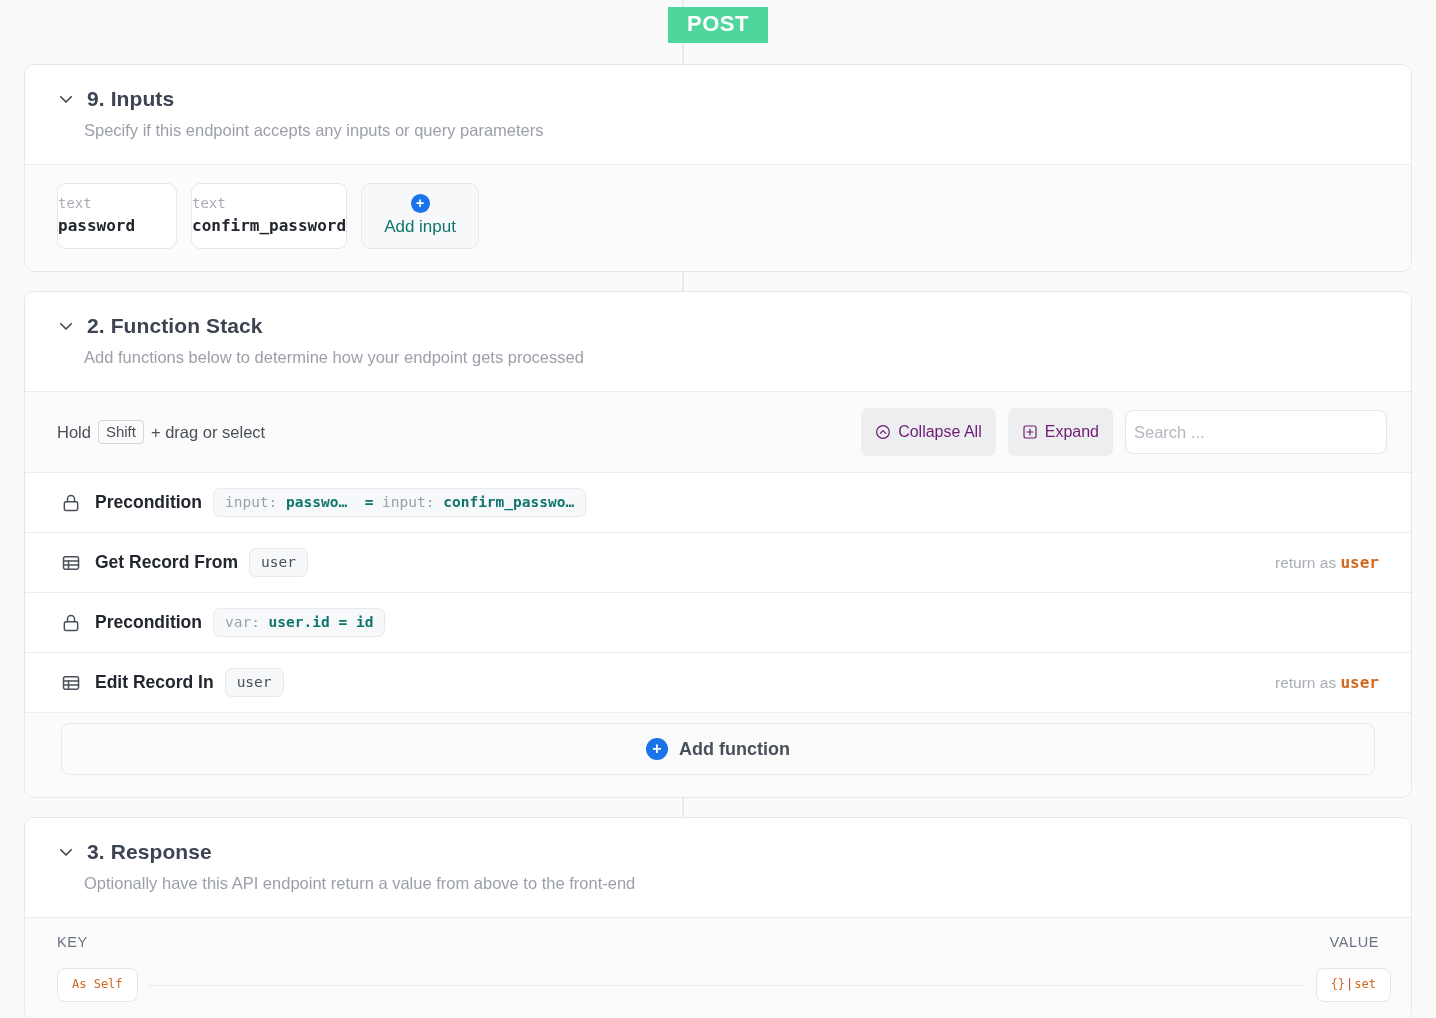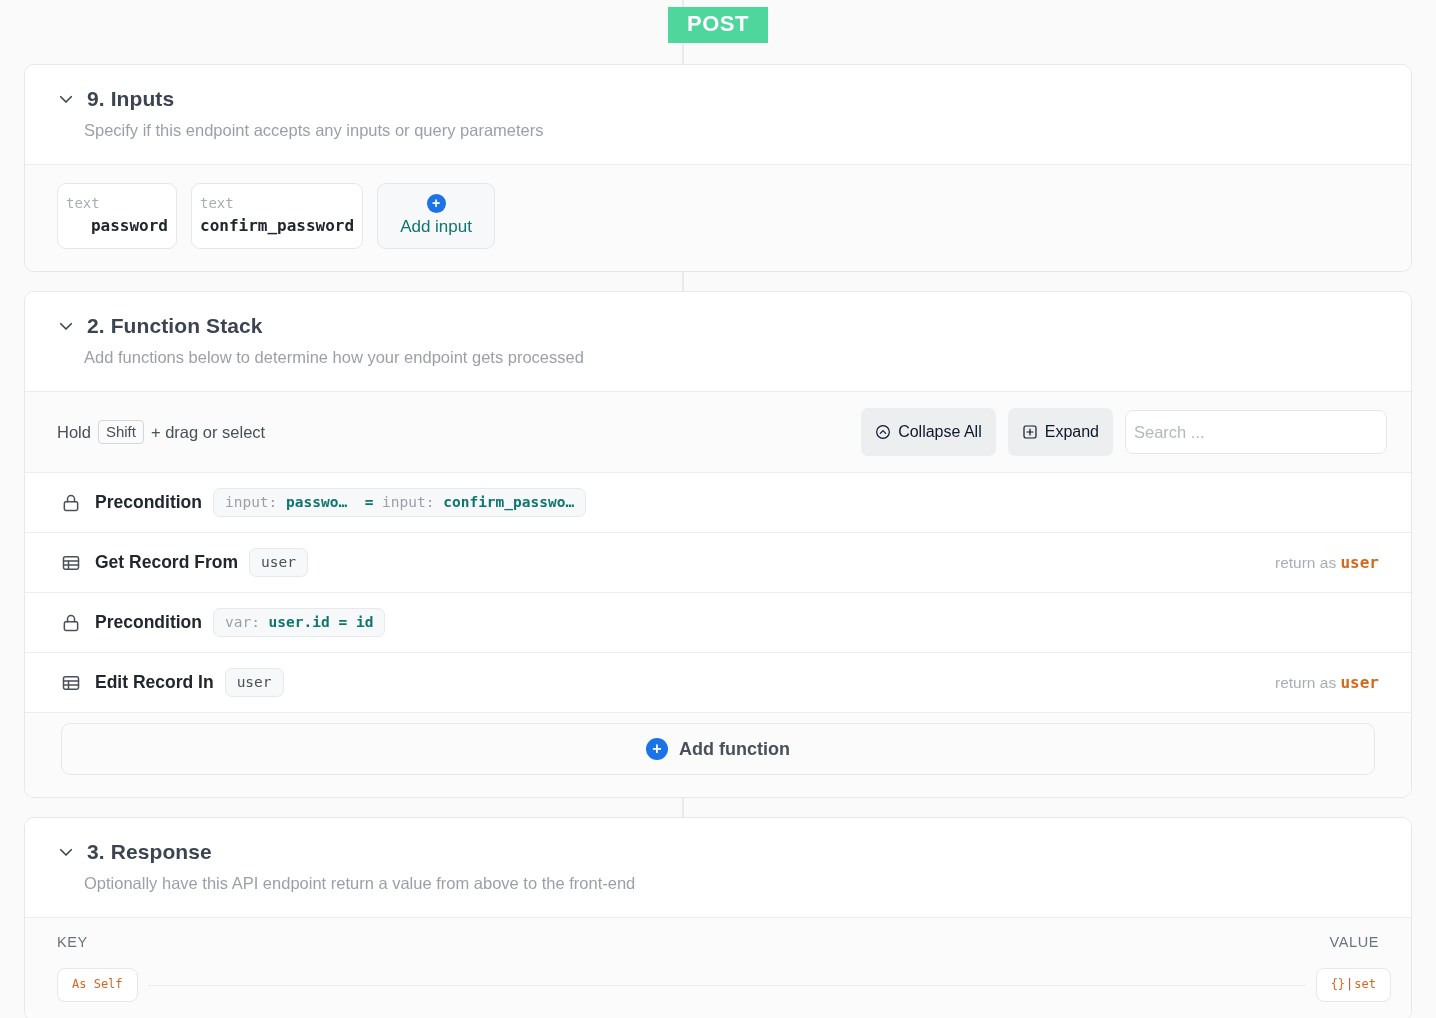--- a/index.html
+++ b/index.html
@@ -39,24 +39,24 @@
   .chev { width: 18px; height: 18px; flex: 0 0 18px; color: #3d4451; }
   .card-title { font-size: 21px; font-weight: bold; color: #3d4451; letter-spacing: .1px; }
   .card-sub { margin: 10px 0 0 27px; font-size: 16.5px; color: #9b9fa8; }
 
   .card-body { background: #fbfbfc; border-top: 1px solid #ececee; }
 
   
   .inputs-row { display: flex; gap: 14px; padding: 18px 32px 22px; align-items: stretch; }
   .input-chip {
     background: #ffffff; border: 1px solid #e6e7ea; border-radius: 9px;
-    padding: 11px 8px 13px; min-width: 120px;
+    padding: 11px 0 13px; min-width: 120px;
   }
   .chip-type { font-family: "DejaVu Sans Mono", monospace; font-size: 14px; color: #a9adb5; }
-  .chip-name { font-family: "DejaVu Sans Mono", monospace; font-size: 16px; font-weight: bold; color: #22262e; margin-top: 5px; text-align: right; }
+  .chip-name { font-family: "DejaVu Sans Mono", monospace; font-size: 16px; font-weight: bold; color: #22262e; margin-top: 5px; }
   .add-input {
     background: #f7f8f9; border: 1px solid #e6e7ea; border-radius: 9px;
     padding: 8px 22px 10px; display: flex; flex-direction: column;
     align-items: center; justify-content: center; gap: 4px; cursor: pointer;
   }
   .plus-circle {
     width: 19px; height: 19px; border-radius: 50%; background: #1a73e8;
     color: #fff; font-size: 14px; line-height: 18px; text-align: center; font-weight: bold;
   }
   .plus-circle.big { width: 22px; height: 22px; line-height: 21px; font-size: 16px; }
@@ -69,21 +69,21 @@
   }
   .hint { font-size: 16.5px; color: #4a5059; display: flex; align-items: center; gap: 7px; }
   .kbd {
     border: 1px solid #d4d6da; border-radius: 4px; padding: 2px 7px 3px;
     font-size: 15px; color: #4a5059; background: #fbfbfc;
   }
   .tools { display: flex; align-items: center; gap: 12px; }
   .tool-btn {
     display: flex; align-items: center; gap: 7px;
     background: #eceef0; border: none; border-radius: 7px;
-    padding: 15px 14px; font-size: 16px; color: #0f172a;
+    padding: 15px 14px; font-size: 16px; color: #701a75;
     font-family: "Liberation Sans", sans-serif; cursor: pointer;
   }
   .tool-ico { width: 16px; height: 16px; display: block; }
   .search-box {
     width: 262px; height: 44px; background: #ffffff;
     border: 1px solid #e6e7ea; border-radius: 8px;
     padding: 0 8px; font-size: 16.5px; color: #3d4451;
     font-family: "Liberation Sans", sans-serif;
   }
   .search-box::placeholder { color: #b3b7be; }

